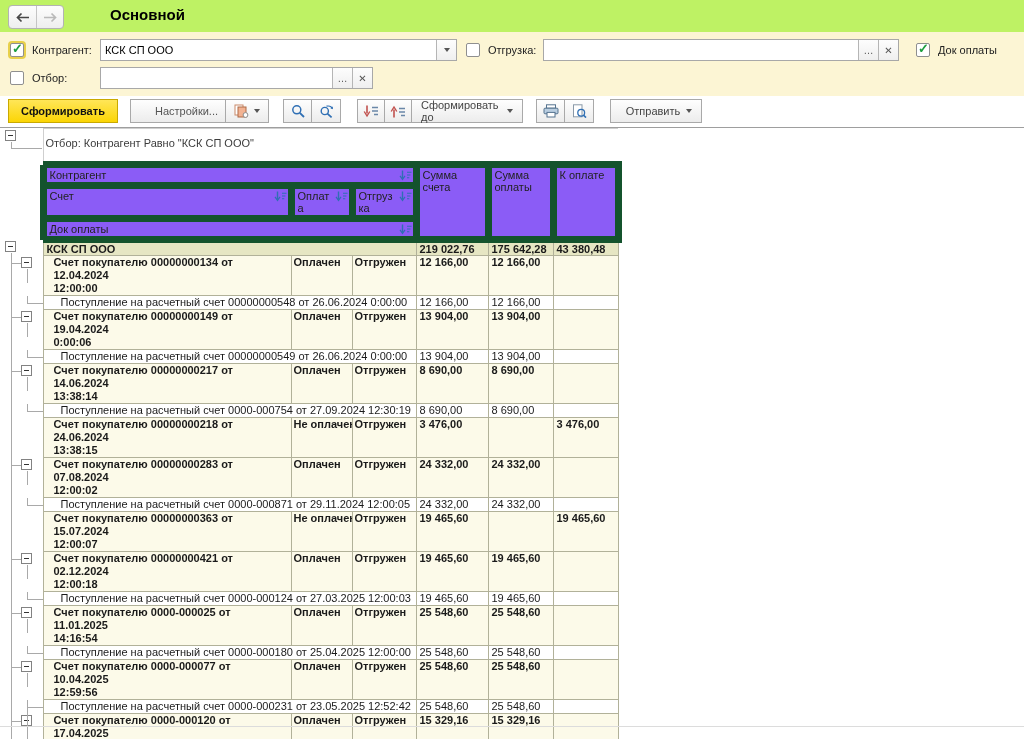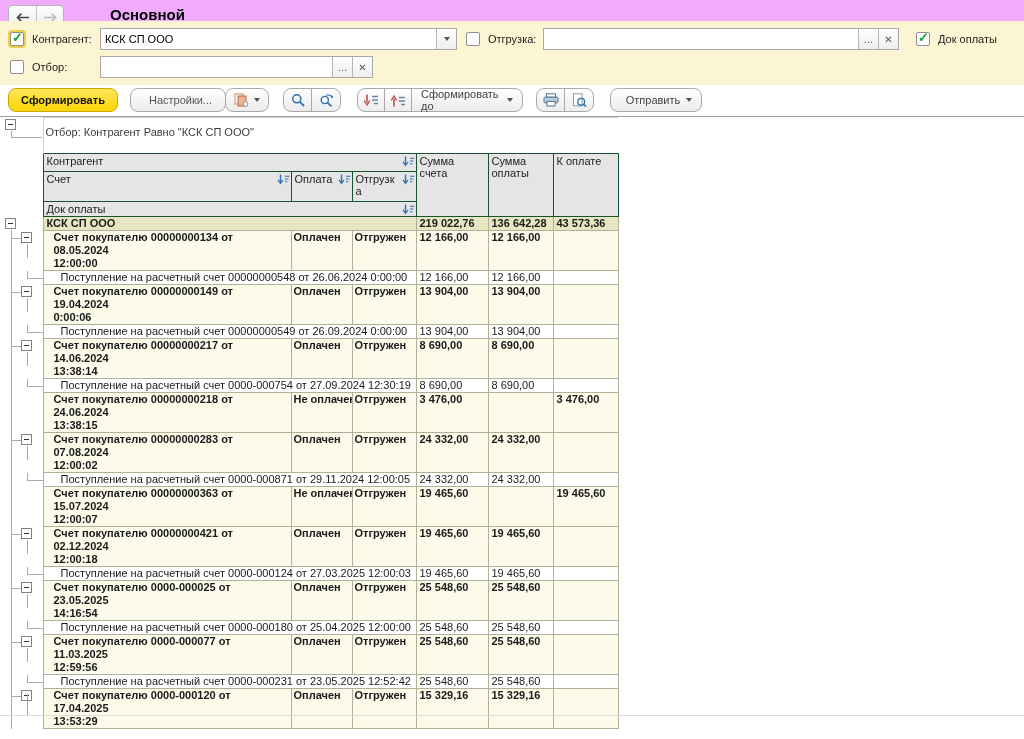--- a/index.html
+++ b/index.html
@@ -1,52 +1,52 @@
 <!DOCTYPE html>
 <html><head>
 <meta charset="utf-8">
 <style>
   * { box-sizing: border-box; }
   html,body { margin:0; padding:0; width:1024px; height:739px; background:#fff;
     font-family:"Liberation Sans", sans-serif; font-size:11px; color:#1a1a1a; overflow:hidden; }
 
   
-  .topbar { position:relative; height:21px; background:#f0abfc;text-align:right; }
+  .topbar { position:relative; height:32px; background:#bef264;text-align:right; }
   .navgroup { position:absolute; left:8px; top:5px; display:flex; border:1px solid #b3b3b3; border-radius:4px; background:linear-gradient(#fdfdfd,#eee); overflow:hidden; }
   .navbtn { width:27px; height:22px; display:flex; align-items:center; justify-content:center; }
   .navbtn + .navbtn { border-left:1px solid #c4c4c4; }
   .page-title { position:absolute; left:110px; top:6px; font-size:15px; font-weight:bold; color:#000; }
 
   
   .filter-panel { position:relative; height:64px; background:#fcf5d4; }
   .frow { position:absolute; height:22px; display:flex; align-items:center; }
   .cb { width:14px; height:14px; background:#fff; border:1px solid #8f8f8f; border-radius:2px; position:relative; flex:0 0 14px; }
   .cb.checked::after { content:"\2713"; position:absolute; left:1px; top:-3px; color:#1d9e3f; font-size:13px; font-weight:bold; }
   .cb.focused { box-shadow:0 0 0 2px #e8d04a; }
   .flabel { margin-left:8px; color:#222; }
   .fieldgroup { display:flex; align-items:stretch; height:22px; background:#fff; border:1px solid #a8a8a8; }
   .fieldgroup input { border:0; outline:0; flex:1 1 auto; font:inherit; padding:0 4px; background:transparent; min-width:0; }
   .fgbtn { flex:0 0 20px; display:flex; align-items:center; justify-content:center; border-left:1px solid #b5b5b5; background:linear-gradient(#fdfdfd,#efefef); color:#555; font-size:10px; }
   .caret { width:0; height:0; border-left:3.5px solid transparent; border-right:3.5px solid transparent; border-top:4px solid #555; display:inline-block; }
 
   
   .toolbar { position:relative; height:31px; background:#fff; }
   .btn { position:absolute; top:3px; height:24px; display:inline-flex; align-items:center; justify-content:center; gap:6px;
-         background:linear-gradient(#fefefe,#ececec); border:1px solid #a9a9a9; border-radius:8px; color:#333; padding:0 9px; }
+         background:linear-gradient(#fefefe,#ececec); border:1px solid #a9a9a9; border-radius:0; color:#333; padding:0 9px; }
   .btn.icononly { padding:0; }
   .btn.primary { background:linear-gradient(#ffe658,#fbd505); border-color:#c9a900; font-weight:bold; color:#111; }
   .sep-line { height:1px; background:#9e9e9e; }
 
   
   .report { position:relative; height:611px; background:#fff; }
   table.rpt { border-collapse:collapse; table-layout:fixed; width:618px; }
   table.rpt td, table.rpt th { font-weight:normal; text-align:left; vertical-align:top; overflow:hidden; }
   td.gutter { border:none; position:relative; background:#fff; }
   .otbor-cell { background:#fff; border-left:1px solid #cfcfcf; border-top:1px solid #cfcfcf; height:36px; padding:8px 0 0 2px; color:#3c3c3c; }
-  th.h { background:#e5e5e5; border:1px solid #14532d; font-weight:bold; color:#222; position:relative; padding:1px 3px; }
+  th.h { background:#8b5cf6; border:7px solid #14532d; font-weight:bold; color:#222; position:relative; padding:1px 3px; }
   th.h .sorticon { position:absolute; right:1px; top:2px; }
   th.h.wrapword { word-break:break-all; padding-right:15px; }
   tr.hr1 th { height:18px; }
   tr.hr2 th { height:30px; }
   tr.hr3 th { height:14px; }
   td.c { border:1px solid #b1b199; padding:0 3px; }
   tr.grp td.c, tr.tot td.c { background:#e6e6c3; font-weight:bold; height:14px; }
   tr.inv td.c { background:#fcfae9; font-weight:bold; height:27px; line-height:13px; }
   tr.pay td.c { background:#fff; height:14px; }
   td.num { text-align:right; }
@@ -115,21 +115,21 @@
     <span class="fgbtn">…</span>
     <span class="fgbtn">✕</span>
   </div>
 </div>
 
 <div class="toolbar">
   <div class="btn primary" style="left:8px; width:110px;">
       <span>Сформировать</span>
     </div>
 
-  <div class="btn" style="left:130px; width:96px;padding-left:14px;">
+  <div class="btn" style="left:130px; width:108px;padding-left:14px;">
       <span style="color:#555">Настройки...</span>
     </div>
   <div class="btn icononly" style="left:225px; width:44px; gap:4px;">
     <svg width="16" height="14" viewBox="0 0 16 14">
       <rect x="1" y="1" width="8" height="10" fill="#fff" stroke="#c98a6a"></rect>
       <rect x="4" y="3" width="8" height="10" fill="#f2b292" stroke="#ad6a47"></rect>
       <circle cx="11.5" cy="11" r="2.4" fill="#fff" stroke="#8a8a8a"></circle>
     </svg>
     <span class="caret"></span>
   </div>
@@ -266,32 +266,32 @@
             </svg>
         </th>
       </tr>
     <tr class="grp">
           <td class="gutter">
             <span class="expander" style="left: 5px; top: 1px;"></span>
             <span class="tl" style="left:11px; top:13px; width:1px; height:14px;"></span>
           </td>
           <td class="c" colspan="3">КСК СП ООО</td>
           <td class="c num ">219 022,76</td>
-          <td class="c num ">136 642,28</td>
-          <td class="c num ">43 573,36</td>
-        </tr>
-        <tr class="inv">
-          <td class="gutter">
-            <span class="tl" style="left:11px; top:0; bottom:0; width:1px; height:100%;"></span>
-            <span class="tl" style="left:11px; top:7px; width:10px; height:1px;"></span>
-            <span class="expander" style="left: 21px; top: 1px;"></span>
-            <span class="tl" style="left:27px; top:13px; width:1px; height:14px;"></span>
-          </td>
-          <td class="c txt-inv">
-            <div>Счет покупателю 00000000134 от 08.05.2024</div>
+          <td class="c num ">175 642,28</td>
+          <td class="c num ">43 380,48</td>
+        </tr>
+        <tr class="inv">
+          <td class="gutter">
+            <span class="tl" style="left:11px; top:0; bottom:0; width:1px; height:100%;"></span>
+            <span class="tl" style="left:11px; top:7px; width:10px; height:1px;"></span>
+            <span class="expander" style="left: 21px; top: 1px;"></span>
+            <span class="tl" style="left:27px; top:13px; width:1px; height:14px;"></span>
+          </td>
+          <td class="c txt-inv">
+            <div>Счет покупателю 00000000134 от 12.04.2024</div>
             <div>12:00:00</div>
           </td>
           <td class="c status">Оплачен</td>
           <td class="c status">Отгружен</td>
           <td class="c num ">12 166,00</td>
           <td class="c num ">12 166,00</td>
           <td class="c num "></td>
         </tr>
         <tr class="pay">
           <td class="gutter">
@@ -320,21 +320,21 @@
           <td class="c num ">13 904,00</td>
           <td class="c num ">13 904,00</td>
           <td class="c num "></td>
         </tr>
         <tr class="pay">
           <td class="gutter">
             <span class="tl" style="left:11px; top:0; bottom:0; width:1px; height:100%;"></span>
             <span class="tl" style="left:27px; top:0; width:1px; height:8px;"></span>
             <span class="tl" style="left:27px; top:7px; width:16px; height:1px;"></span>
           </td>
-          <td class="c txt-pay" colspan="3">Поступление на расчетный счет 00000000549 от 26.09.2024 0:00:00</td>
+          <td class="c txt-pay" colspan="3">Поступление на расчетный счет 00000000549 от 26.06.2024 0:00:00</td>
           <td class="c num ">13 904,00</td>
           <td class="c num ">13 904,00</td>
           <td class="c num "></td>
         </tr>
         <tr class="inv">
           <td class="gutter">
             <span class="tl" style="left:11px; top:0; bottom:0; width:1px; height:100%;"></span>
             <span class="tl" style="left:11px; top:7px; width:10px; height:1px;"></span>
             <span class="expander" style="left: 21px; top: 1px;"></span>
             <span class="tl" style="left:27px; top:13px; width:1px; height:14px;"></span>
@@ -445,21 +445,21 @@
           <td class="c num "></td>
         </tr>
         <tr class="inv">
           <td class="gutter">
             <span class="tl" style="left:11px; top:0; bottom:0; width:1px; height:100%;"></span>
             <span class="tl" style="left:11px; top:7px; width:10px; height:1px;"></span>
             <span class="expander" style="left: 21px; top: 1px;"></span>
             <span class="tl" style="left:27px; top:13px; width:1px; height:14px;"></span>
           </td>
           <td class="c txt-inv">
-            <div>Счет покупателю 0000-000025 от 23.05.2025</div>
+            <div>Счет покупателю 0000-000025 от 11.01.2025</div>
             <div>14:16:54</div>
           </td>
           <td class="c status">Оплачен</td>
           <td class="c status">Отгружен</td>
           <td class="c num ">25 548,60</td>
           <td class="c num ">25 548,60</td>
           <td class="c num "></td>
         </tr>
         <tr class="pay">
           <td class="gutter">
@@ -473,21 +473,21 @@
           <td class="c num "></td>
         </tr>
         <tr class="inv">
           <td class="gutter">
             <span class="tl" style="left:11px; top:0; bottom:0; width:1px; height:100%;"></span>
             <span class="tl" style="left:11px; top:7px; width:10px; height:1px;"></span>
             <span class="expander" style="left: 21px; top: 1px;"></span>
             <span class="tl" style="left:27px; top:13px; width:1px; height:14px;"></span>
           </td>
           <td class="c txt-inv">
-            <div>Счет покупателю 0000-000077 от 11.03.2025</div>
+            <div>Счет покупателю 0000-000077 от 10.04.2025</div>
             <div>12:59:56</div>
           </td>
           <td class="c status">Оплачен</td>
           <td class="c status">Отгружен</td>
           <td class="c num ">25 548,60</td>
           <td class="c num ">25 548,60</td>
           <td class="c num "></td>
         </tr>
         <tr class="pay">
           <td class="gutter">

